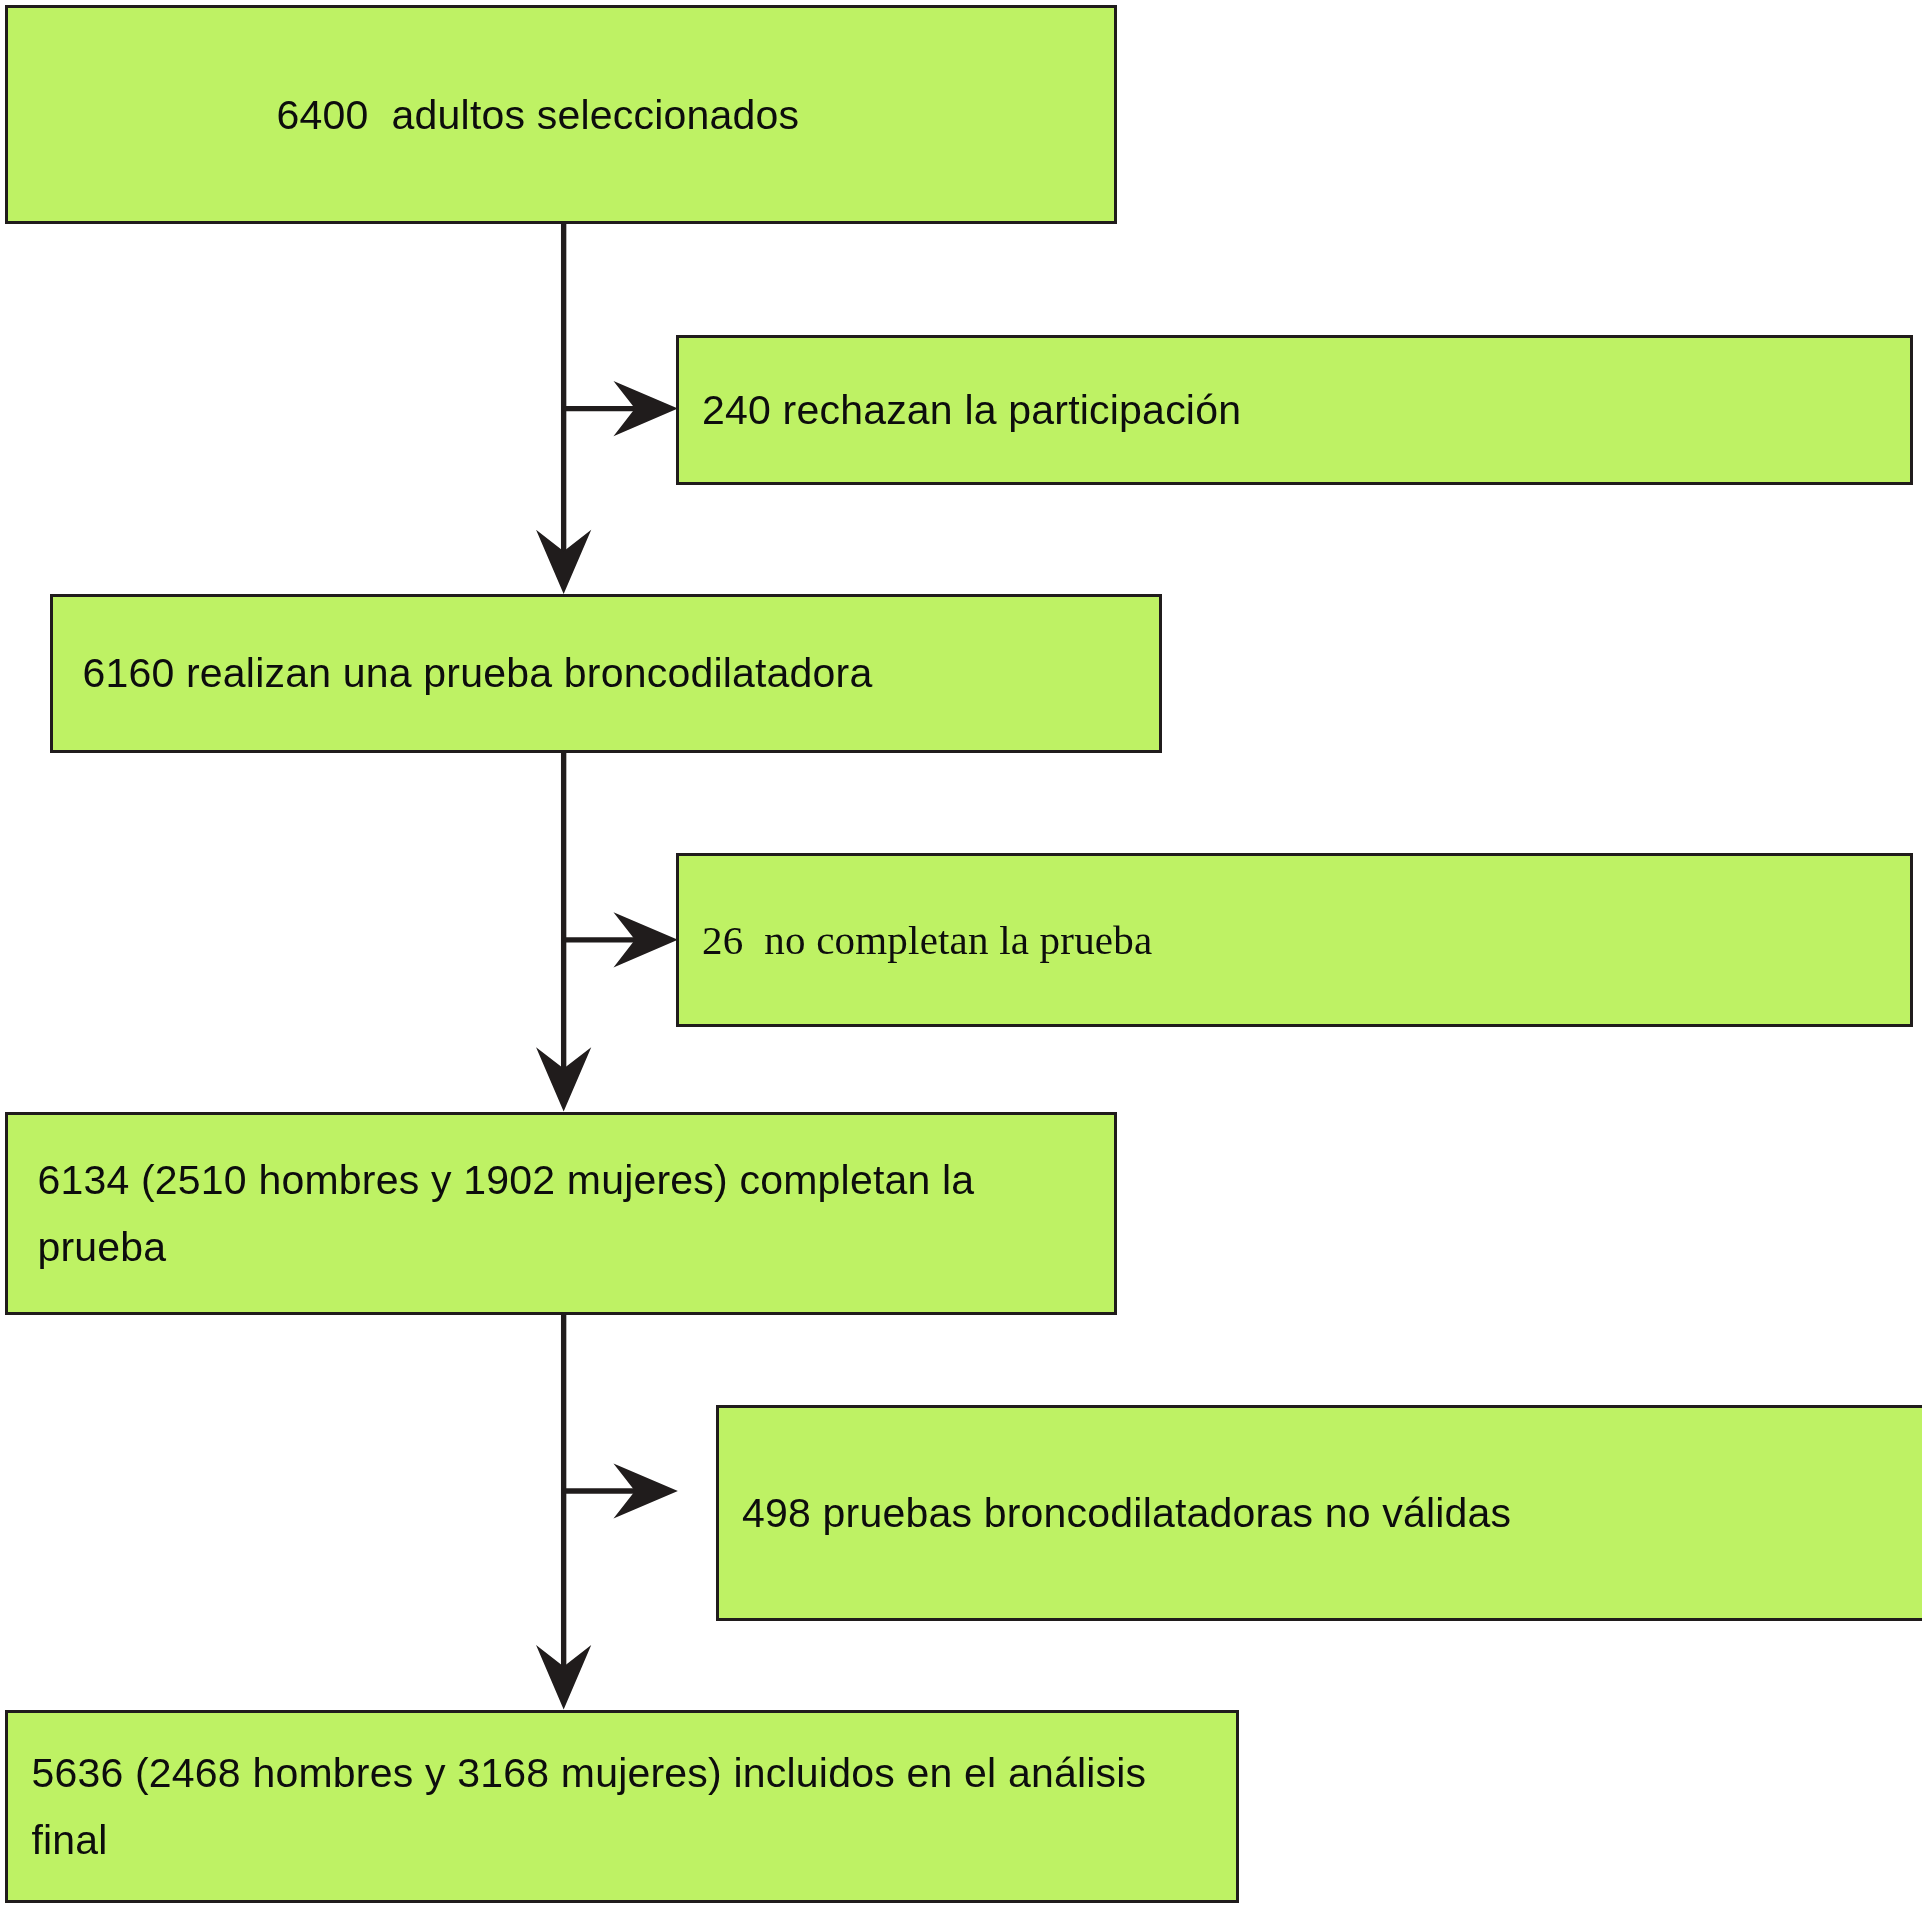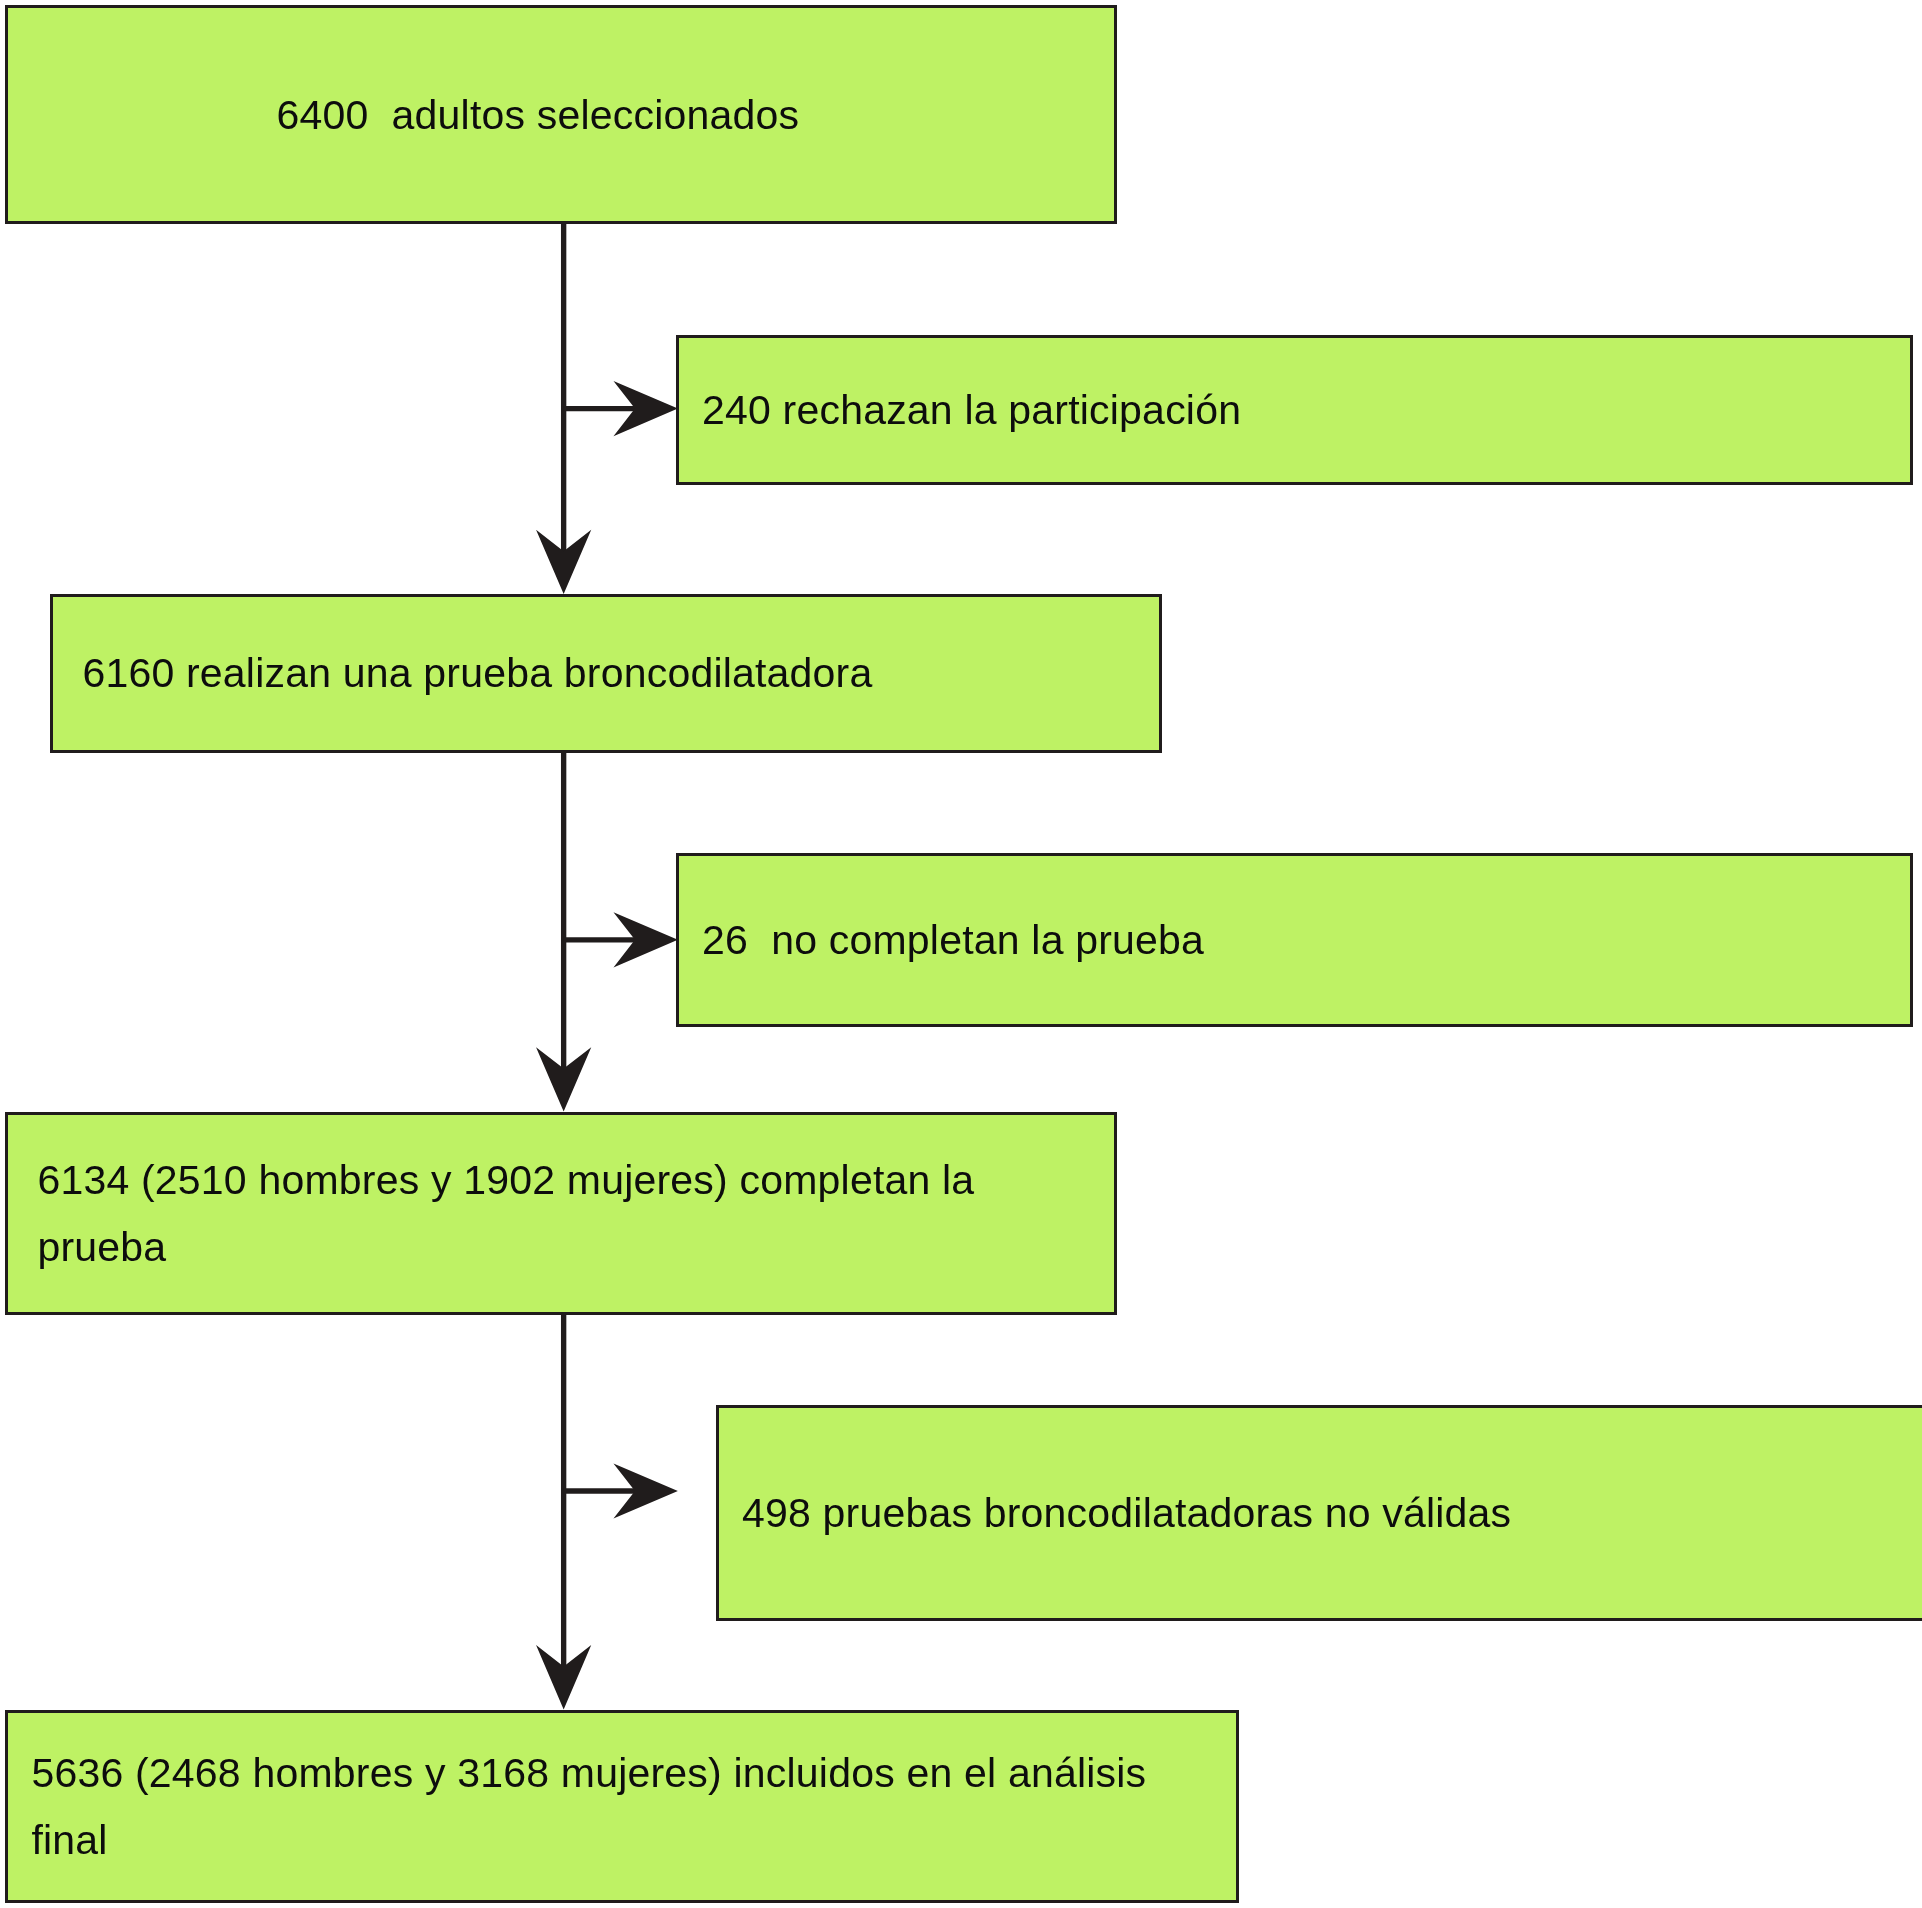--- a/index.html
+++ b/index.html
@@ -110,21 +110,21 @@
   </div>
 
   <div class="node exclusion" style="left:676px; top:335px; width:1237px; height:150px;">
     <div class="node-text">240 rechazan la participación</div>
   </div>
 
   <div class="node main" style="left:5.4px; top:594px; width:1112px; height:159px;margin-left:45px;">
     <div class="node-text">6160 realizan una prueba broncodilatadora</div>
   </div>
 
-  <div class="node exclusion" style="left:676px; top:853px; width:1237px; height:174px;">
+  <div class="node exclusion" style="left:676px; top:853px; width:1237px; height:174px;font-family:Liberation Serif, serif;">
     <div class="node-text">26  no completan la prueba</div>
   </div>
 
   <div class="node main" style="left:5.4px; top:1112px; width:1112px; height:203px;">
     <div class="node-text" style="max-width:1020px;">6134 (2510 hombres y 1902 mujeres) completan la prueba</div>
   </div>
 
   <div class="node exclusion" style="left:716px; top:1405px; width:1237px; height:216px;">
     <div class="node-text">498 pruebas broncodilatadoras no válidas</div>
   </div>

